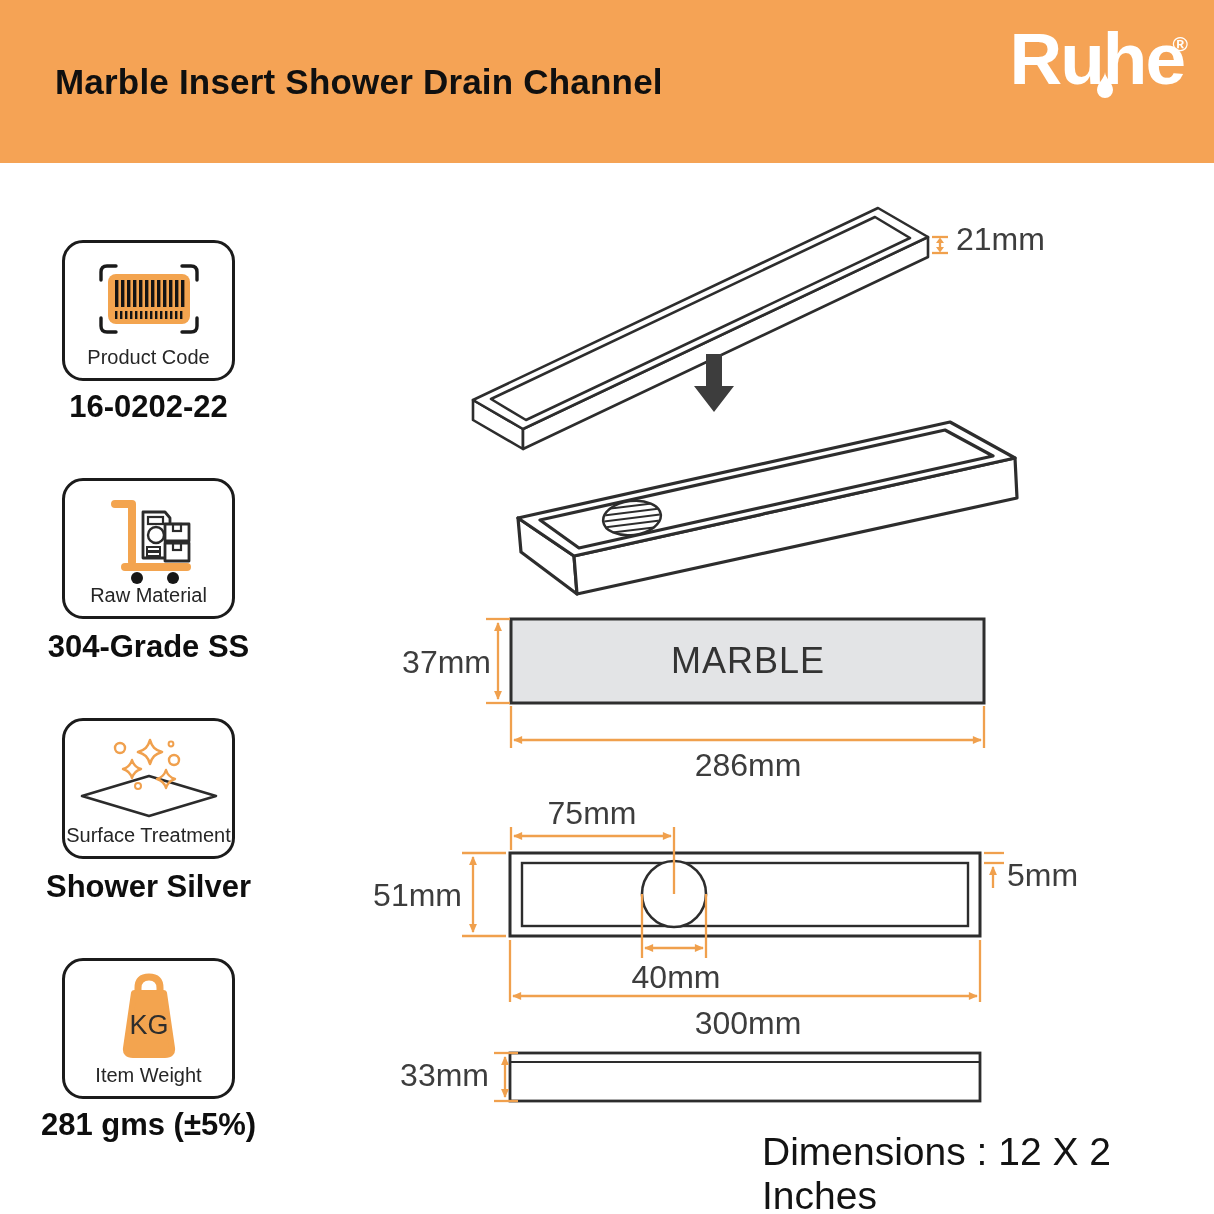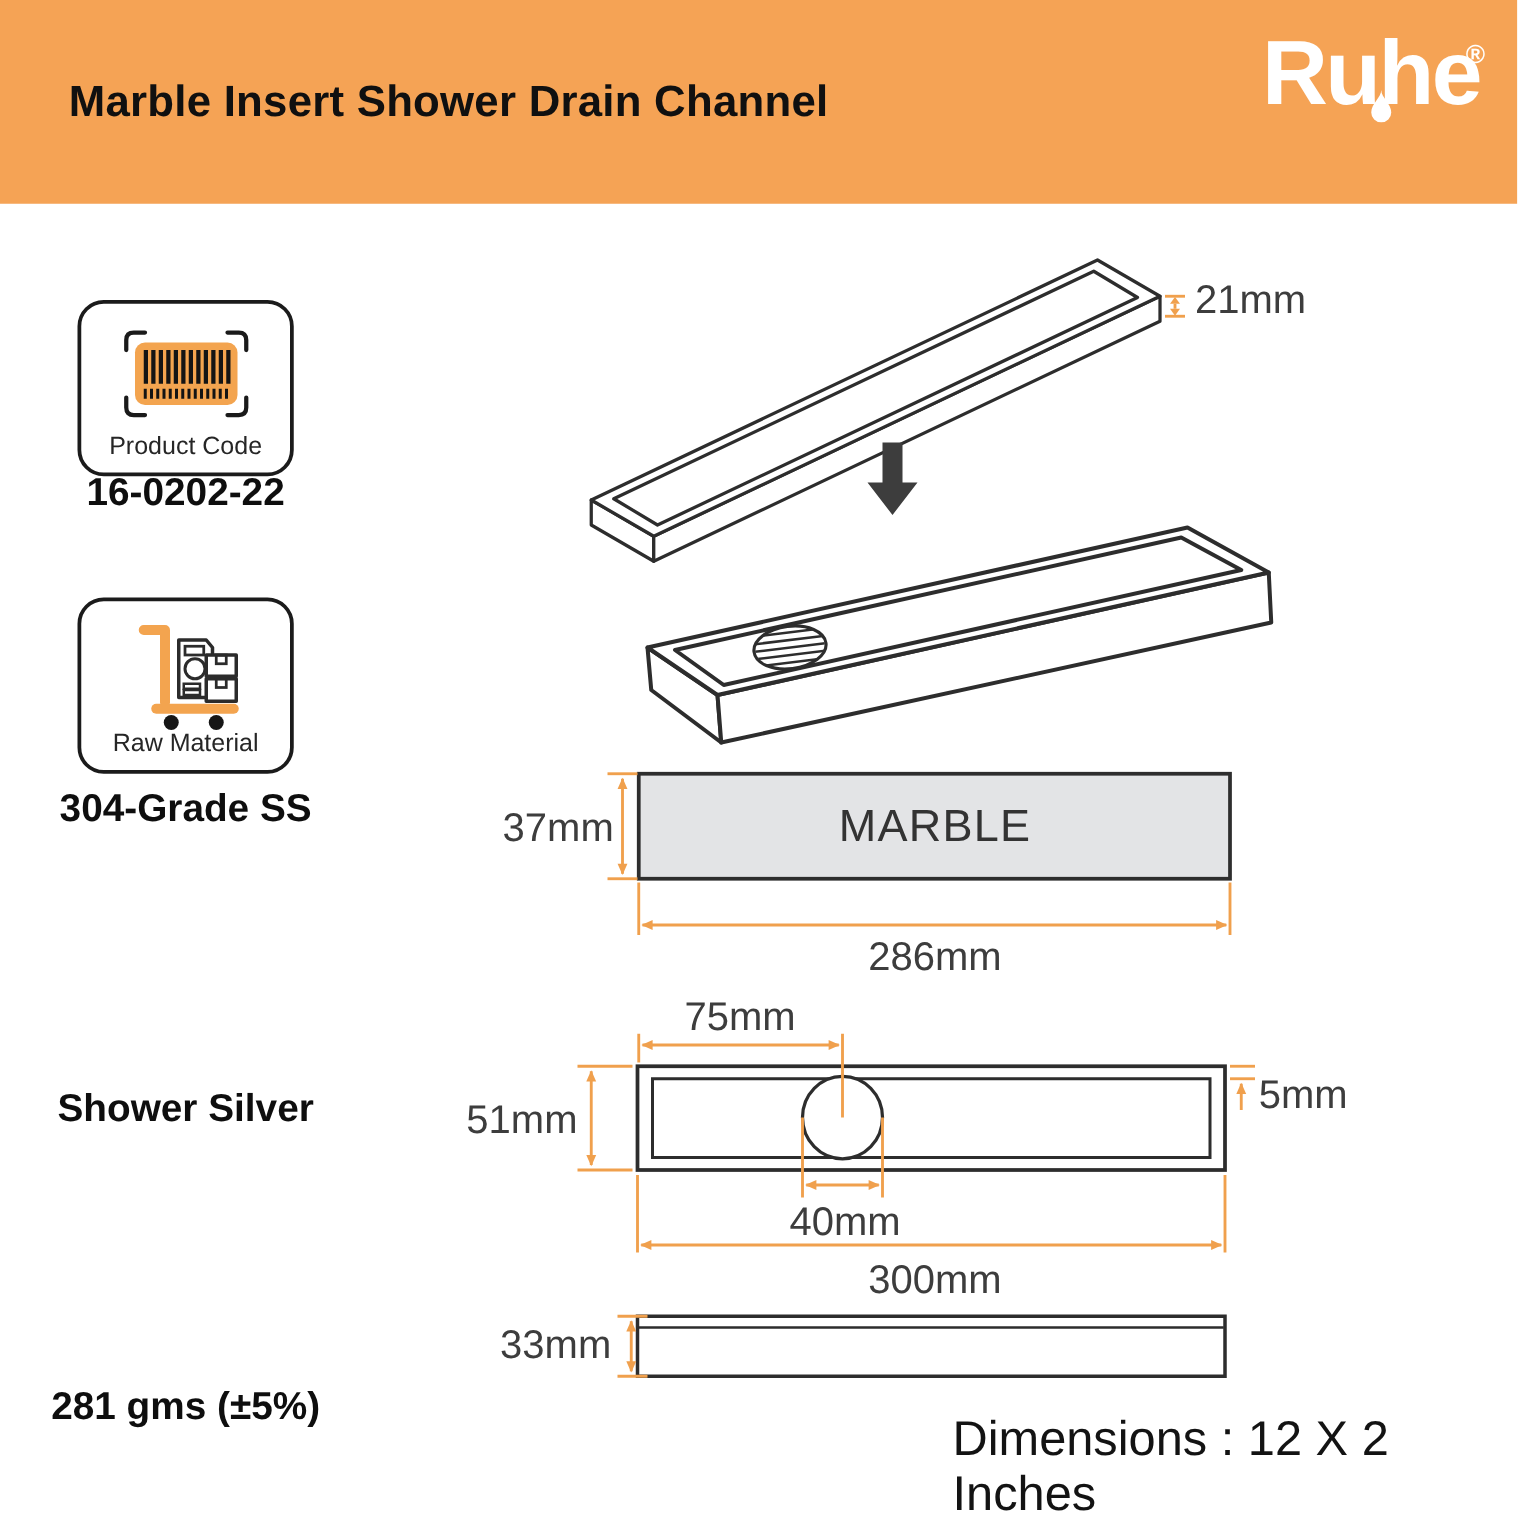--- a/index.html
+++ b/index.html
@@ -15,21 +15,21 @@
   .logo-drop{position:absolute;left:112px;top:48px;}
   
   .card{position:absolute;left:62px;width:173px;height:141px;background:#fff;
         border:3px solid #1b1b1b;border-radius:21px;box-sizing:border-box;
         display:flex;flex-direction:column;align-items:center;}
   .card .lbl{position:absolute;bottom:9px;width:100%;text-align:center;
              font-size:20px;color:#262626;}
   .c1{top:240px}.c2{top:478px}.c3{top:718px}.c4{top:958px}
   .val{position:absolute;left:28px;width:241px;text-align:center;font-size:31px;
        font-weight:700;color:#0e0e0e;}
-  .v1{top:376px}.v2{top:629px}.v3{top:869px}.v4{top:1107px}
+  .v1{top:389px}.v2{top:629px}.v3{top:869px}.v4{top:1107px}
   
   .diagram{position:absolute;left:0;top:0;}
   .k{fill:#ffffff;stroke:#2d2d2d;stroke-width:2.6;stroke-linejoin:round;}
   .k3{stroke-width:3.2;}
   .d{stroke:#F0A04D;stroke-width:2.3;fill:none;}
   .dt{font-family:"Liberation Sans",sans-serif;font-size:32px;fill:#3d3d3d;}
   .mid{text-anchor:middle;}
   .end{text-anchor:end;}
   .marble-t{font-family:"Liberation Sans",sans-serif;font-size:36px;fill:#333;
             text-anchor:middle;letter-spacing:1px;}
@@ -105,22 +105,43 @@
       <rect x="74" y="36" width="8" height="7" fill="none" stroke="#2b2b2b" stroke-width="2.2"></rect>
       <rect x="66" y="55" width="24" height="18" fill="#fff" stroke="#2b2b2b" stroke-width="2.8" stroke-linejoin="round"></rect>
       <rect x="74" y="55" width="8" height="7" fill="none" stroke="#2b2b2b" stroke-width="2.2"></rect>
       <circle cx="38" cy="90" r="6" fill="#161616"></circle>
       <circle cx="74" cy="90" r="6" fill="#161616"></circle>
     </svg>
     <div class="lbl">Raw Material</div>
   </div>
   <div class="val v2">304-Grade SS</div>
 
+  <div class="card c3">
+    <svg width="150" height="80" viewBox="0 0 150 80" style="margin-top:17px">
+      <polygon points="8,58 75,38 142,58 75,78" fill="#fff" stroke="#2b2b2b" stroke-width="2.6" stroke-linejoin="round"></polygon>
+      <path d="M76,2 C78,9 81,12 88,14 C81,16 78,19 76,26 C74,19 71,16 64,14 C71,12 74,9 76,2 Z" fill="none" stroke="#F0A04D" stroke-width="2.6" stroke-linejoin="round"></path>
+      <path d="M58,22 C59.5,27 62,29.5 67,31 C62,32.5 59.5,35 58,40 C56.5,35 54,32.5 49,31 C54,29.5 56.5,27 58,22 Z" fill="none" stroke="#F0A04D" stroke-width="2.4" stroke-linejoin="round"></path>
+      <path d="M92,32 C93.5,37 96,39.5 101,41 C96,42.5 93.5,45 92,50 C90.5,45 88,42.5 83,41 C88,39.5 90.5,37 92,32 Z" fill="none" stroke="#F0A04D" stroke-width="2.4" stroke-linejoin="round"></path>
+      <circle cx="46" cy="10" r="5" fill="none" stroke="#F0A04D" stroke-width="2.4"></circle>
+      <circle cx="97" cy="6" r="2.4" fill="none" stroke="#F0A04D" stroke-width="2"></circle>
+      <circle cx="100" cy="22" r="5" fill="none" stroke="#F0A04D" stroke-width="2.4"></circle>
+      <circle cx="64" cy="48" r="3" fill="none" stroke="#F0A04D" stroke-width="2"></circle>
+    </svg>
+    <div class="lbl">Surface Treatment</div>
+  </div>
   <div class="val v3">Shower Silver</div>
 
+  <div class="card c4">
+    <svg width="74" height="90" viewBox="0 0 74 90" style="margin-top:11px">
+      <path d="M26,22 L26,16 Q26,5 37,5 Q48,5 48,16 L48,22" fill="none" stroke="#F3A44F" stroke-width="7"></path>
+      <path d="M22,21 L52,21 L60,76 Q61,83 53,83 L21,83 Q13,83 14,76 Z" fill="#F3A44F" stroke="#F3A44F" stroke-width="6" stroke-linejoin="round"></path>
+      <text x="37" y="62" text-anchor="middle" font-size="27" fill="#2d2d2d" font-family="Liberation Sans, sans-serif">KG</text>
+    </svg>
+    <div class="lbl">Item Weight</div>
+  </div>
   <div class="val v4">281 gms (±5%)</div>
 
   <svg class="diagram" width="1214" height="1214" viewBox="0 0 1214 1214">
     <defs>
       <marker id="ar" viewBox="0 0 10 10" refX="9" refY="5" markerWidth="11" markerHeight="9" orient="auto-start-reverse" markerUnits="userSpaceOnUse">
         <path d="M0,0.6 L10,5 L0,9.4 Z" fill="#F0A04D"></path>
       </marker>
       <clipPath id="drainclip">
           <ellipse cx="0" cy="0" rx="28" ry="17"></ellipse>
         </clipPath>

